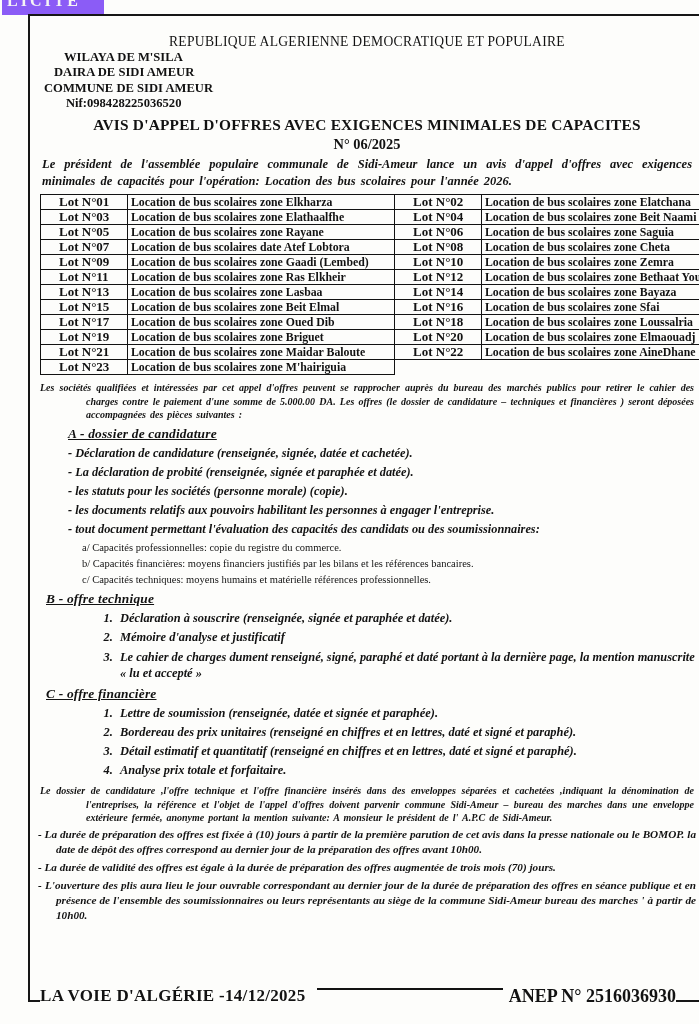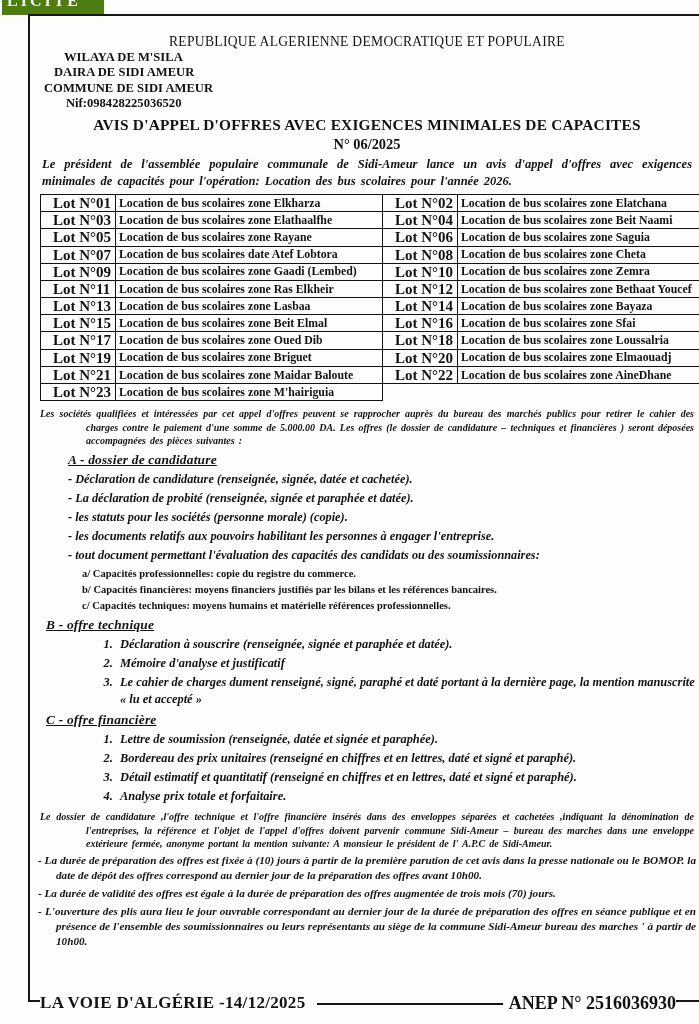--- a/index.html
+++ b/index.html
@@ -4,21 +4,21 @@
 <style>
   html,body { margin:0; padding:0; }
   body {
     width:699px; height:1024px; position:relative;
     background:#fdfdfb; color:#121212;
     font-family:"Liberation Serif", serif;
     overflow:hidden;
   }
   .corner-label {
     position:absolute; left:2px; top:0; width:102px; height:15px;
-    background:#4d7c0f; overflow:hidden;
+    background:#8b5cf6; overflow:hidden;
   }
   .corner-label span {
     display:block; color:#f5f5f5; font-weight:bold; font-size:16px;
     letter-spacing:3px; padding-left:5px; margin-top:-8px;
   }
   .doc-box {
     position:absolute; left:28px; top:14px; width:678px; height:988px;
     border:2.5px solid #161616; box-sizing:border-box;
     padding:8px 8px 0 8px;
   }
@@ -32,54 +32,54 @@
   .number { text-align:center; font-weight:bold; font-size:14.4px; margin:2px 0 3px; }
   .intro {
     font-style:italic; font-weight:bold; font-size:12.5px;
     text-align:justify; margin:1px 4px 5px; line-height:1.3; word-spacing:2px;
   }
   table.lots {
     border-collapse:collapse; margin:1px 2px; width:calc(100% - 4px);
     font-weight:bold; line-height:1.08; table-layout:fixed;
   }
   table.lots td { border:1.6px solid #121212; padding:0 3px; font-size:11.8px; overflow:hidden; white-space:nowrap; }
-  table.lots td.lot { font-size:15px; width:50px; padding:0 12px; }
+  table.lots td.lot { font-size:13px; width:50px; padding:0 18px; }
   table.lots td.desc { width:260px; }
   table.lots td:empty { border:none; }
   .para {
     font-style:italic; font-weight:600; font-size:10px; text-align:justify;
     line-height:1.35; margin:6px 2px 2px; padding-left:46px; text-indent:-46px;
     word-spacing:1.5px;
   }
   .section-heading {
     font-style:italic; font-weight:bold; text-decoration:underline;
     font-size:13.4px; margin:4px 0 3px 30px; letter-spacing:.2px;
   }
   .section-heading.bc { margin-left:8px; }
   .dash-item {
     font-style:italic; font-weight:600; font-size:12.3px;
     margin:4px 4px 4px 30px; line-height:1.22;
   }
   .sub-item {
-    font-weight:bold; font-size:10.5px; font-style:normal;
+    font-weight:normal; font-size:10.5px; font-style:normal;
     margin:2px 4px 2px 44px; line-height:1.35;
   }
   ol.num-list { margin:3px 0 5px 60px; padding-left:18px; }
   ol.num-list li {
     font-style:italic; font-weight:600; font-size:12.4px;
     margin:3px 0; line-height:1.3; padding-left:4px;
   }
   .note {
     font-style:italic; font-weight:600; font-size:11.2px;
     line-height:1.34; margin:2px 0 3px 0; padding-left:18px; text-indent:-18px;
     text-align:justify;
   }
   .footer {
     position:absolute; left:40px; top:986px; width:636px; height:34px;
-    background:#fdfdfb; display:flex; align-items:center;
+    background:#fdfdfb; display:flex; 
   }
   .footer-journal { font-weight:bold; font-size:17px; white-space:nowrap; letter-spacing:.3px; }
   .footer-line { flex:1; border-top:2.6px solid #121212; margin:2px 6px 0 12px; }
   .footer-anep { font-weight:bold; font-size:18px; white-space:nowrap; }
 </style>
 </head>
 <body>
 
 <div class="corner-label">
   <span>LICITE</span>

